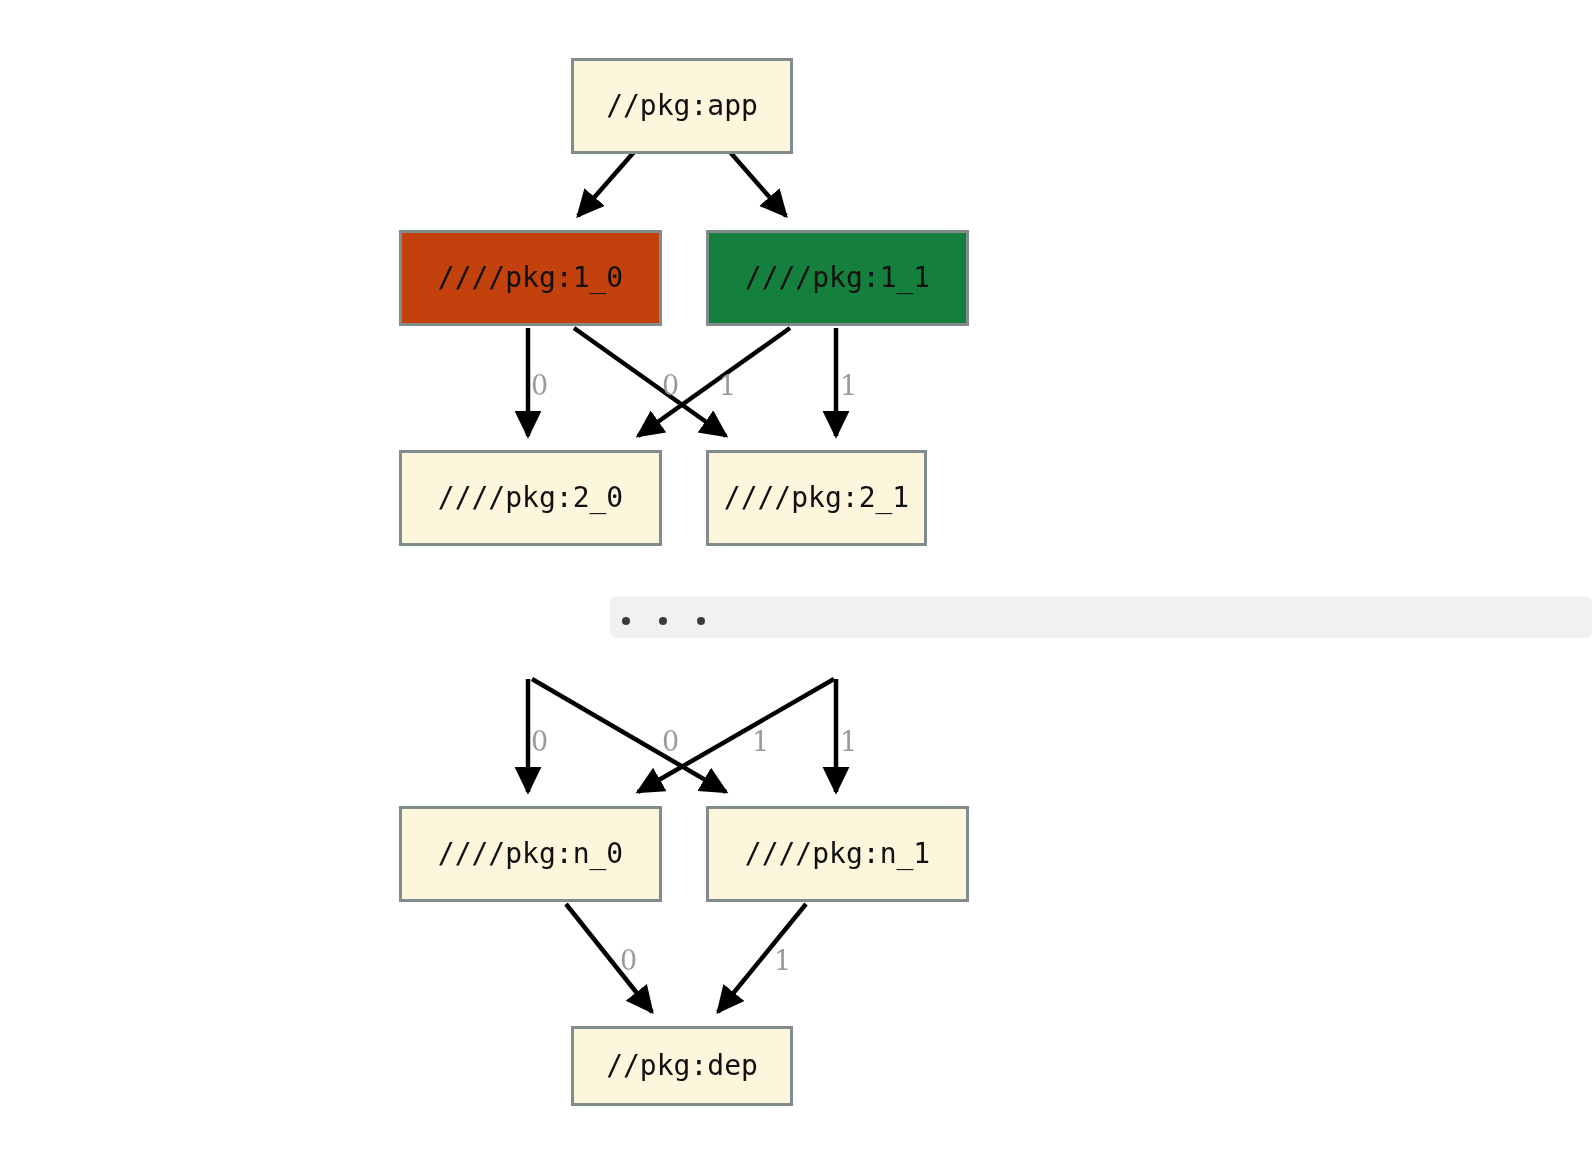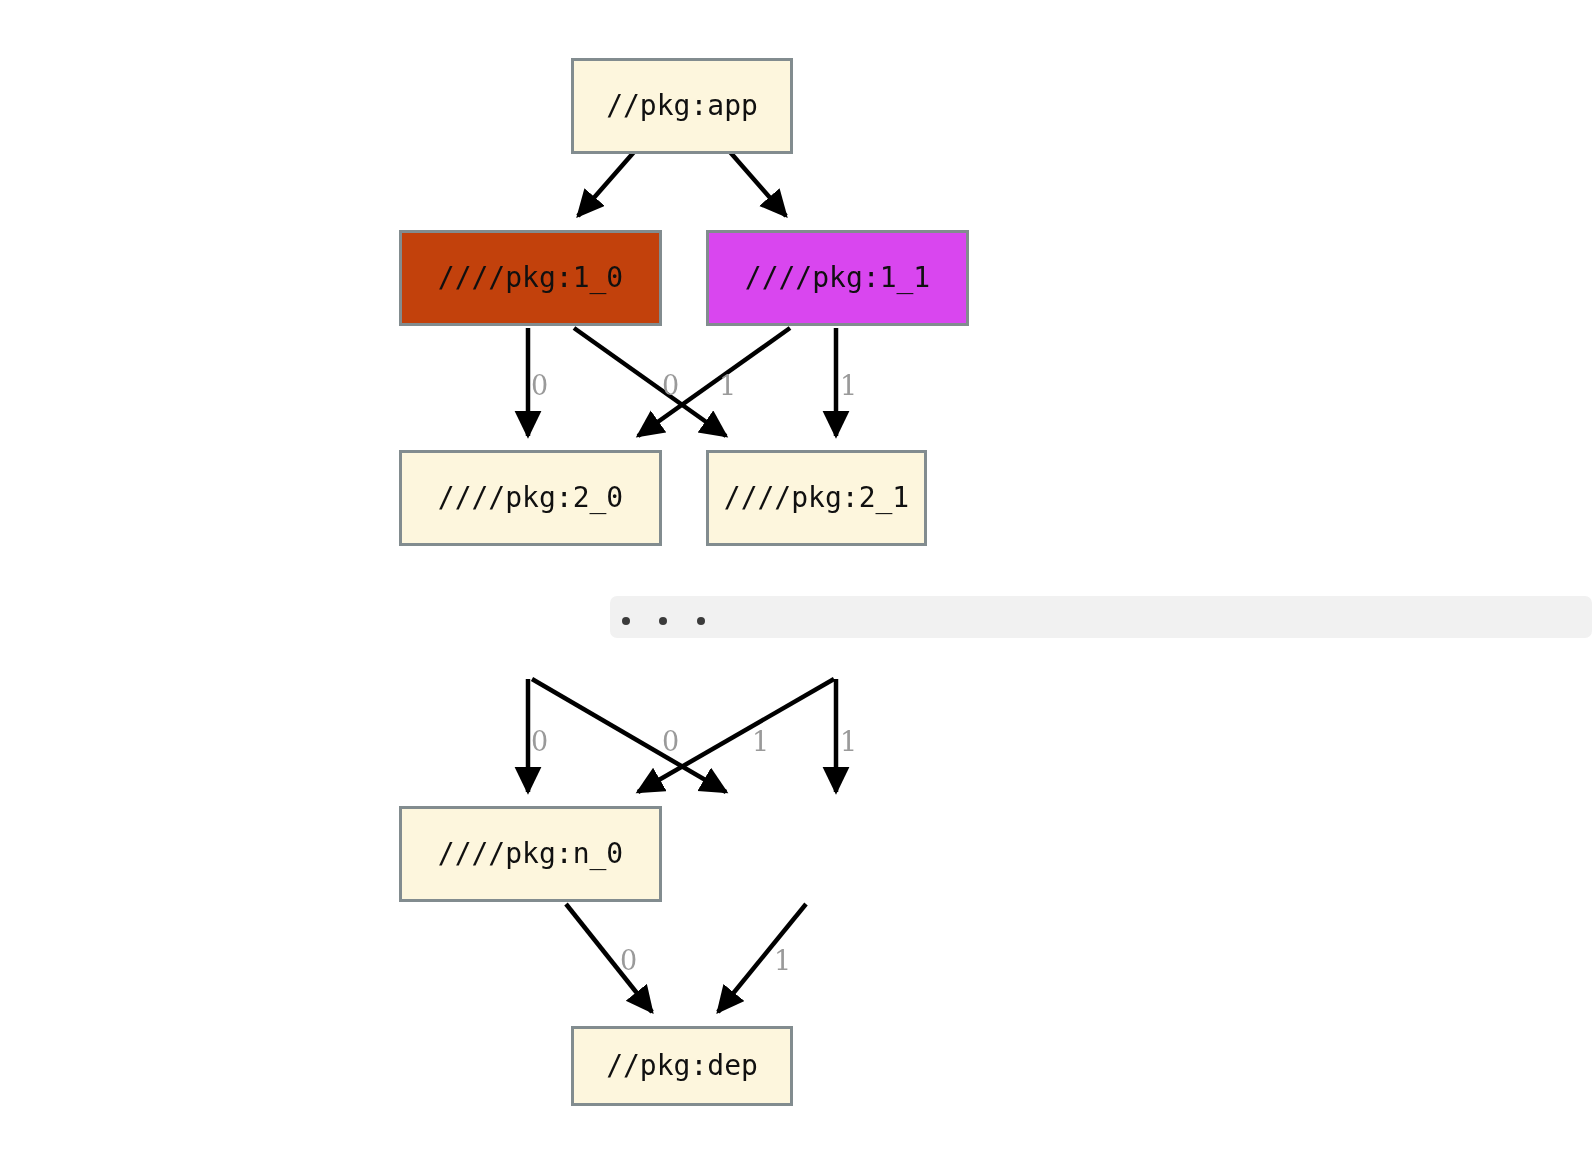--- a/index.html
+++ b/index.html
@@ -108,31 +108,34 @@
     <span class="ellipsis-dot" style="left: 49px; top: 21px; background: rgb(59, 59, 59);"></span>
     <span class="ellipsis-dot" style="left: 87px; top: 21px; background: rgb(59, 59, 59);"></span>
   </div>
 
   <div class="node-box" style="left: 571px; top: 38px; width: 222px; height: 96px; background: rgb(253, 246, 221); border-color: rgb(130, 140, 143); margin-top: 20px;">
     <span class="node-label">//pkg:app</span>
   </div>
   <div class="node-box" style="left: 399px; top: 230px; width: 263px; height: 96px; background: #c2410c; border-color: rgb(130, 140, 143);">
     <span class="node-label">////pkg:1_0</span>
   </div>
-  <div class="node-box" style="left: 706px; top: 230px; width: 263px; height: 96px; background: #d946ef; border-color: rgb(130, 140, 143);">
+  <div class="node-box" style="left: 706px; top: 230px; width: 263px; height: 96px; background: #15803d; border-color: rgb(130, 140, 143);">
     <span class="node-label">////pkg:1_1</span>
   </div>
   <div class="node-box" style="left: 399px; top: 450px; width: 263px; height: 96px; background: rgb(253, 246, 221); border-color: rgb(130, 140, 143); justify-content: center;">
     <span class="node-label">////pkg:2_0</span>
   </div>
   <div class="node-box" style="left: 706px; top: 450px; width: 221px; height: 96px; background: rgb(253, 246, 221); border-color: rgb(130, 140, 143);">
     <span class="node-label">////pkg:2_1</span>
   </div>
   <div class="node-box" style="left: 399px; top: 806px; width: 263px; height: 96px; background: rgb(253, 246, 221); border-color: rgb(130, 140, 143);">
     <span class="node-label">////pkg:n_0</span>
+  </div>
+  <div class="node-box" style="left: 706px; top: 806px; width: 263px; height: 96px; background: rgb(253, 246, 221); border-color: rgb(130, 140, 143);">
+    <span class="node-label">////pkg:n_1</span>
   </div>
   <div class="node-box" style="left: 571px; top: 1026px; width: 222px; height: 80px; background: rgb(253, 246, 221); border-color: rgb(130, 140, 143);">
     <span class="node-label">//pkg:dep</span>
   </div>
 
   <span class="edge-label" style="left: 531px; top: 372px; color: rgb(154, 154, 154);">0</span>
   <span class="edge-label" style="left: 662px; top: 372px; color: rgb(154, 154, 154);">0</span>
   <span class="edge-label" style="left: 719px; top: 372px; color: rgb(154, 154, 154);">1</span>
   <span class="edge-label" style="left: 840px; top: 372px; color: rgb(154, 154, 154);">1</span>
   <span class="edge-label" style="left: 531px; top: 728px; color: rgb(154, 154, 154);">0</span>

